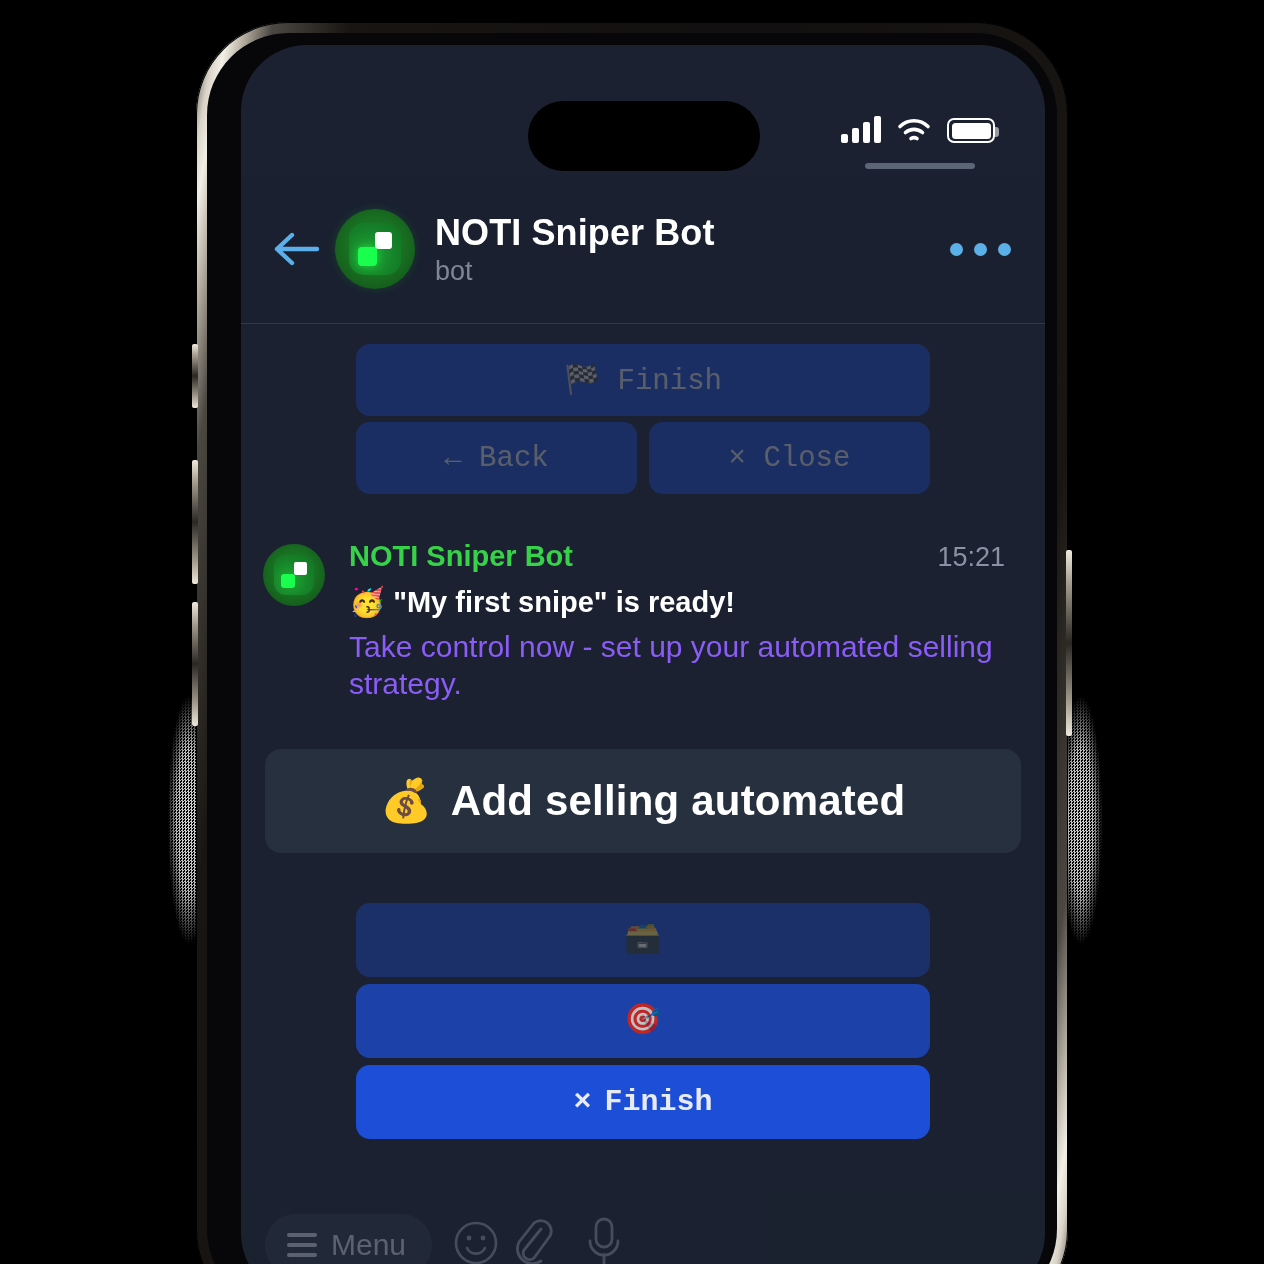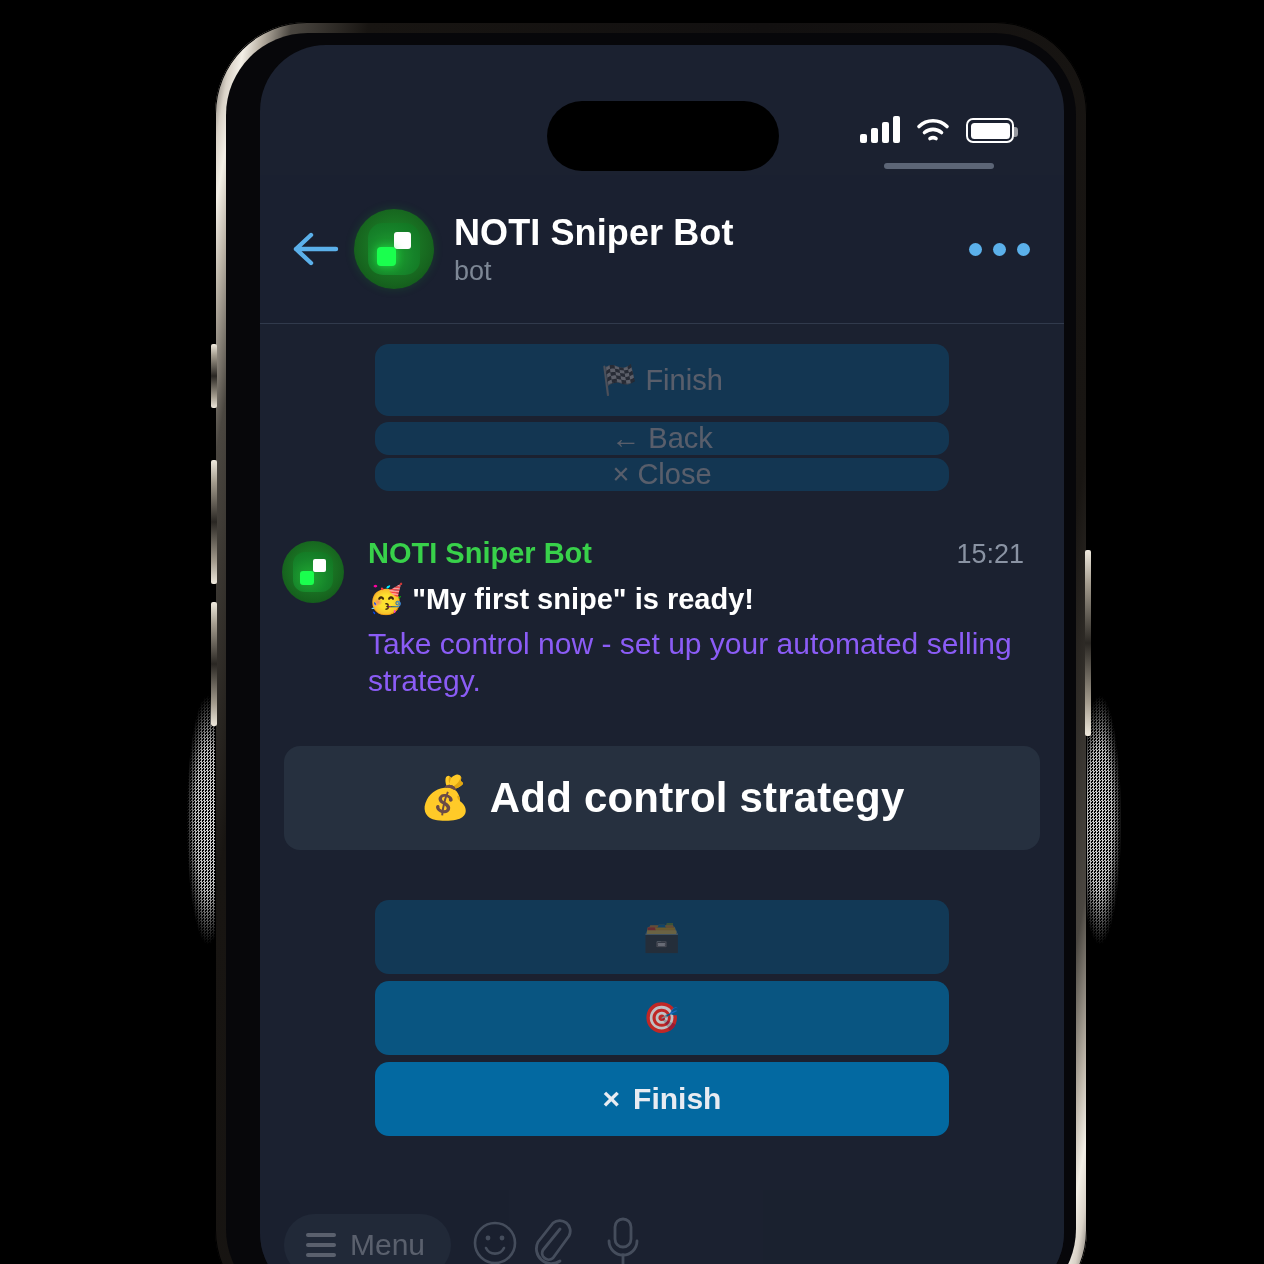--- a/index.html
+++ b/index.html
@@ -10,21 +10,20 @@
     background: #000000;
     overflow: hidden;
     font-family: "Liberation Sans", sans-serif;
   }
 
   #stage {
     position: relative;
     width: 1152px;
     height: 1264px;
     background: #000000;
-    margin-left: 19px;
   }
 
   
   .glow {
     position: absolute;
     pointer-events: none;
     opacity: .85;
     background:
       repeating-conic-gradient(#ffffff 0% 25%, #000000 0% 50%) 0 0 / 3px 3px;
     -webkit-mask-image: radial-gradient(ellipse 60% 50% at 50% 50%, #000 0%, rgba(0,0,0,.85) 45%, rgba(0,0,0,0) 78%);
@@ -175,39 +174,40 @@
   
   #chat {
     position: absolute;
     left: 0; top: 279px; right: 0; bottom: 109px;
     padding: 20px 0 0 0;
     overflow: hidden;
   }
 
   
   .kb-btn {
-    background: #0369a1;
+    background: #1d4ed8;
     border-radius: 14px;
     color: #e8ecf2;
     font-size: 29px;
     font-weight: 500;
     display: flex; align-items: center; justify-content: center;
     cursor: pointer;
     white-space: nowrap;
+    font-family: Liberation Mono, monospace;
   }
 
   
   #old-kb {
     width: 574px;
     margin: 0 auto;
     display: flex; flex-direction: column; gap: 6px;
     opacity: .30;
   }
   #old-kb .kb-btn { height: 72px; }
-  #old-kb .row { display: flex; gap: 3px; flex-direction: column; }
+  #old-kb .row { display: flex; gap: 12px; }
   #old-kb .row .kb-btn { flex: 1; }
 
   
   #msg {
     display: flex;
     margin: 46px 0 0 0;
     padding: 0 40px 0 22px;
   }
   #msg-avatar {
     flex: none;
@@ -381,21 +381,21 @@
                 <div id="msg-time">15:21</div>
               </div>
               <div id="msg-line1">🥳 "My first snipe" is ready!</div>
               <div id="msg-line2">Take control now - set up your automated selling strategy.</div>
             </div>
           </div>
 
           <div id="cta-wrap">
             <div id="cta">
               <span class="emoji">💰</span>
-              <span class="label">Add control strategy</span>
+              <span class="label">Add selling automated</span>
             </div>
           </div>
 
           <div id="stack">
             <div class="kb-btn s1">
               <span class="emoji">🗃️</span>
             </div>
             <div class="kb-btn s2">
               <span class="emoji">🎯</span>
             </div>

